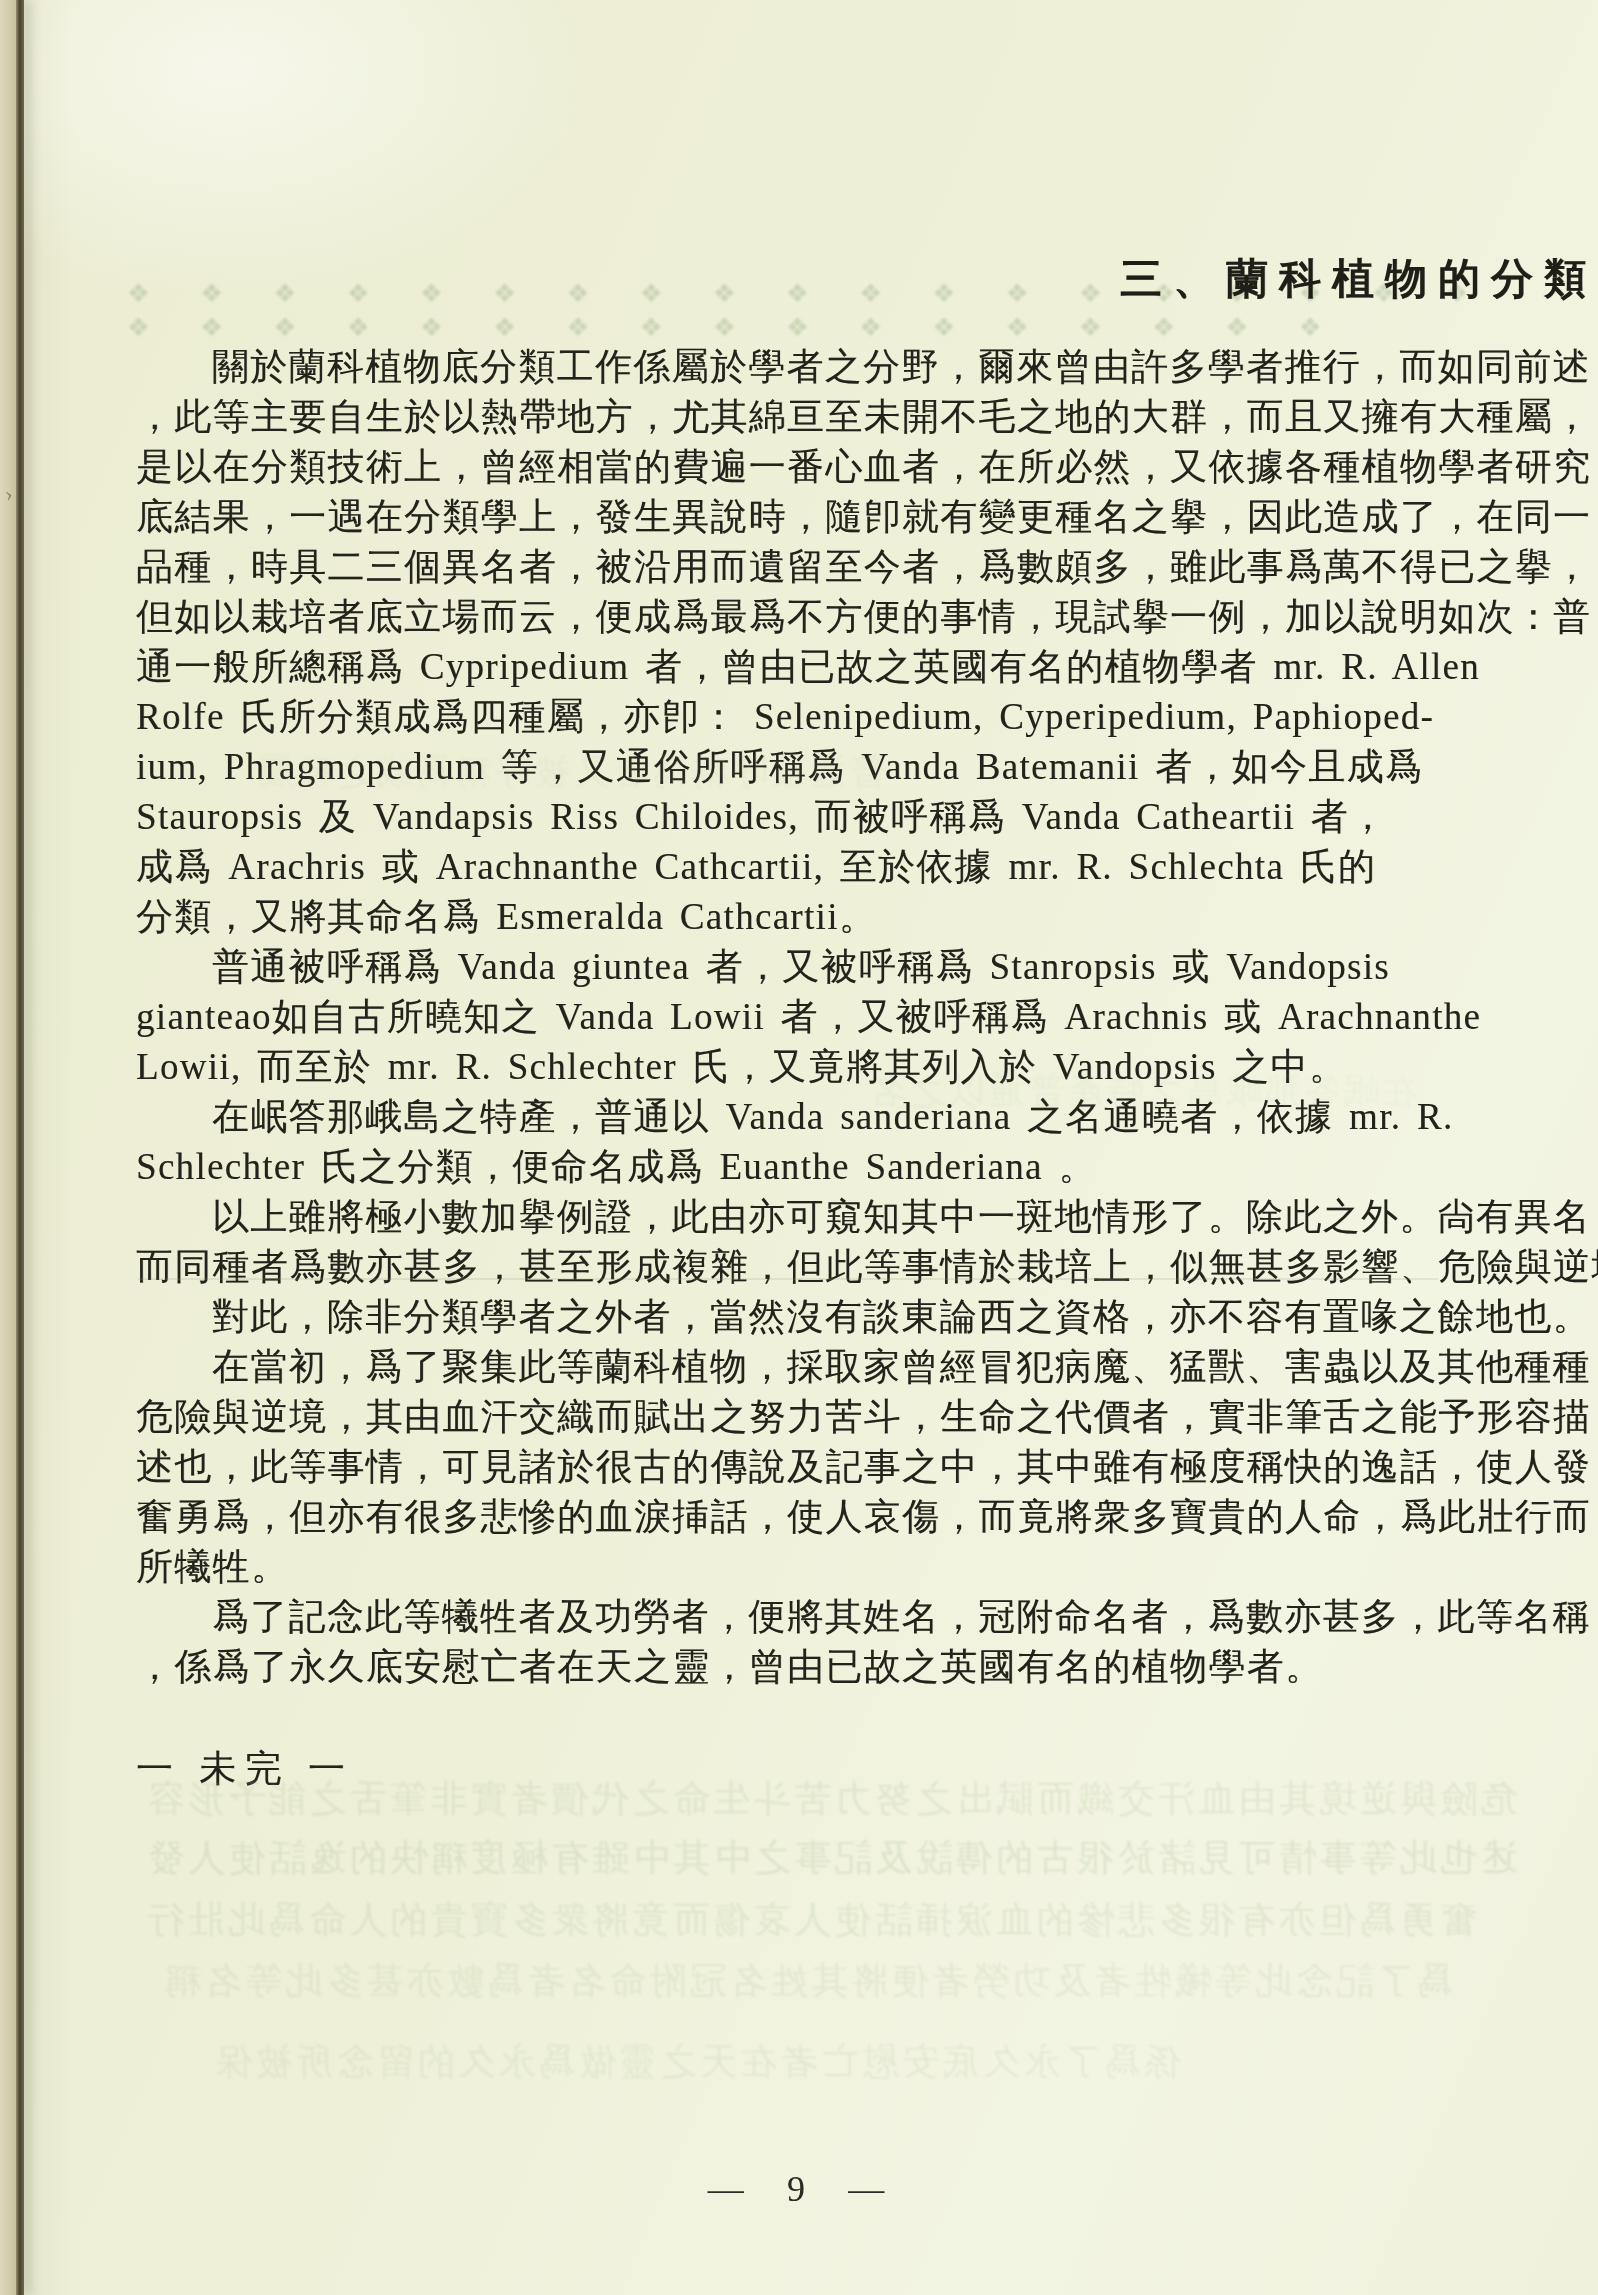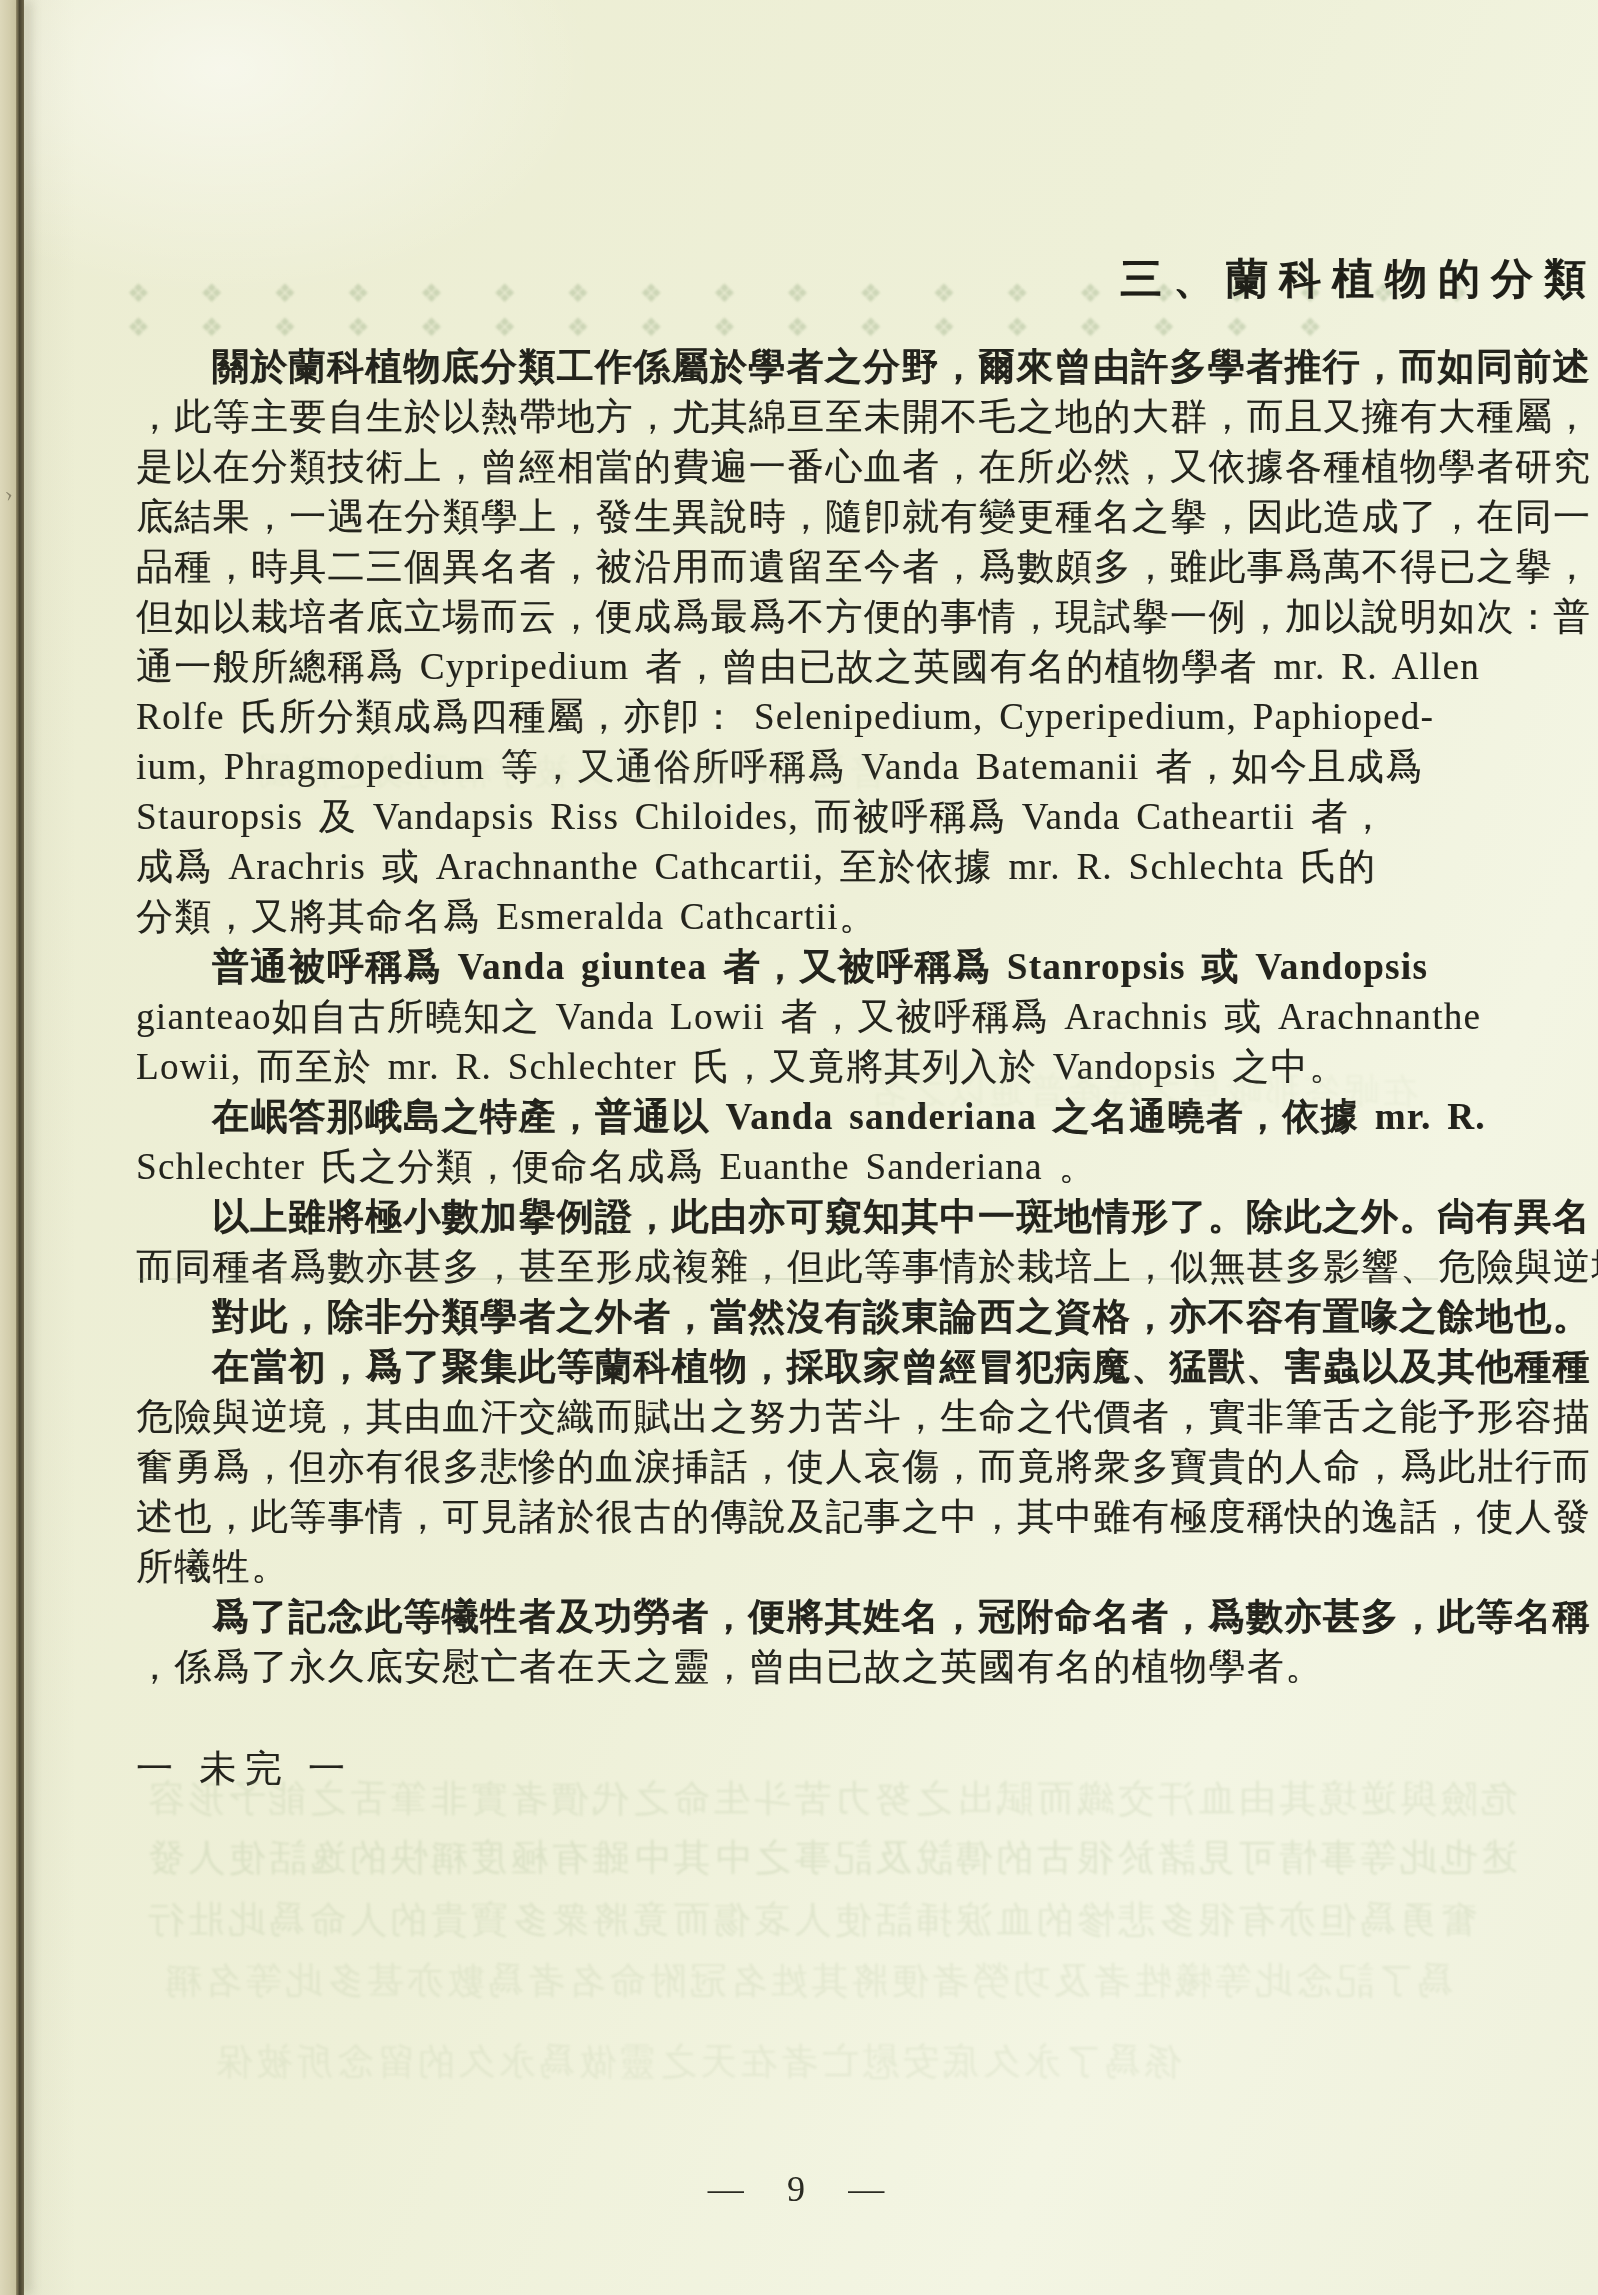--- a/index.html
+++ b/index.html
@@ -34,21 +34,21 @@
     text-align:right;font-size:42px;font-weight:bold;letter-spacing:11px;
     color:#1f1f18;text-shadow:0.4px 0.4px 0 rgba(31,31,24,.4);
   }
   .margin-mark{position:absolute;left:5.1px;top:481px;font-size:22px;color:#6b6550;transform:rotate(-12deg);opacity:.7;}
   .body{
     position:absolute;left:136px;top:342px;width:1449px;
     font-size:37px;color:#23231c;
     text-shadow:0.4px 0.4px 0 rgba(35,35,28,.32);
   }
   .tline{height:50px;line-height:50px;letter-spacing:1.3px;word-spacing:5.1px;white-space:nowrap;}
-  .tline.indent{padding-left:76px;font-weight:bold;}
+  .tline.indent{padding-left:76px;}
   .continued{
     position:absolute;left:136px;top:1743px;width:1449px;height:51px;line-height:51px;
     padding-right:228px;box-sizing:border-box;
     font-size:37px;letter-spacing:8.5px;color:#23231c;
     text-shadow:0.4px 0.4px 0 rgba(35,35,28,.32);
   }
   .pagenum{
     position:absolute;left:0;top:2168px;width:1597px;text-align:center;
     font-size:36px;letter-spacing:5.1px;word-spacing:24px;color:#2a2a22;
   }
@@ -89,22 +89,22 @@
       <div class="tline indent">普通被呼稱爲 Vanda giuntea 者，又被呼稱爲 Stanropsis 或 Vandopsis</div>
       <div class="tline">gianteao如自古所曉知之 Vanda Lowii 者，又被呼稱爲 Arachnis 或 Arachnanthe</div>
       <div class="tline">Lowii, 而至於 mr. R. Schlechter 氏，又竟將其列入於 Vandopsis 之中。</div>
       <div class="tline indent">在岷答那峨島之特產，普通以 Vanda sanderiana 之名通曉者，依據 mr. R.</div>
       <div class="tline">Schlechter 氏之分類，便命名成爲 Euanthe Sanderiana 。</div>
       <div class="tline indent">以上雖將極小數加擧例證，此由亦可窺知其中一斑地情形了。除此之外。尙有異名</div>
       <div class="tline">而同種者爲數亦甚多，甚至形成複雜，但此等事情於栽培上，似無甚多影響、危險與逆境</div>
       <div class="tline indent">對此，除非分類學者之外者，當然沒有談東論西之資格，亦不容有置喙之餘地也。</div>
       <div class="tline indent">在當初，爲了聚集此等蘭科植物，採取家曾經冒犯病魔、猛獸、害蟲以及其他種種</div>
       <div class="tline">危險與逆境，其由血汗交織而賦出之努力苦斗，生命之代價者，實非筆舌之能予形容描</div>
+      <div class="tline">述也，此等事情，可見諸於很古的傳說及記事之中，其中雖有極度稱快的逸話，使人發</div>
       <div class="tline">奮勇爲，但亦有很多悲慘的血淚挿話，使人哀傷，而竟將衆多寶貴的人命，爲此壯行而</div>
-      <div class="tline">述也，此等事情，可見諸於很古的傳說及記事之中，其中雖有極度稱快的逸話，使人發</div>
       <div class="tline">所犧牲。</div>
       <div class="tline indent">爲了記念此等犧牲者及功勞者，便將其姓名，冠附命名者，爲數亦甚多，此等名稱</div>
       <div class="tline">，係爲了永久底安慰亡者在天之靈，曾由已故之英國有名的植物學者。</div>
     </div>
 
   <div class="ghost-rule"></div>
 
   <div class="continued">一 未完 一</div>
 
   <div class="pagenum">— 9 —</div>

